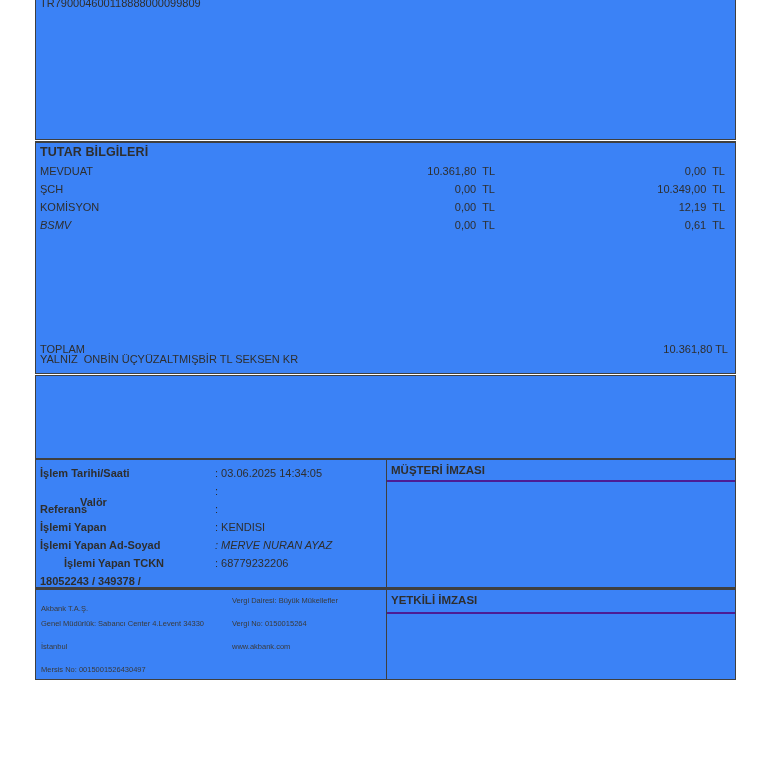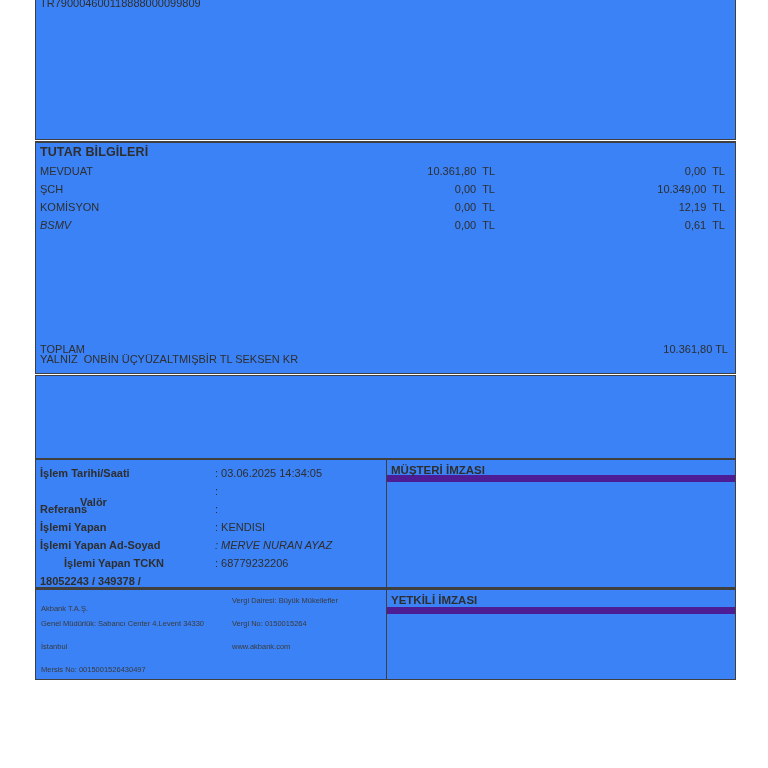--- a/index.html
+++ b/index.html
@@ -20,21 +20,21 @@
   .bold { font-weight:bold; }
   .title { font-size:12.5px; letter-spacing:0.1px; }
   .amt1 { right:240px; text-align:right; }
   .amt2 { right:10px;  text-align:right; }
   .total-val { right:7px; text-align:right; }
   .sig-cell {
     position:absolute; left:350px; top:0; width:349px; height:100%;
     border-left:1px solid #3f3f3f;
   }
   .sig-head {
-    height:22px; border-bottom:7px solid #4c1d95;
+    height:22px; border-bottom:2px solid #4c1d95;
     font-weight:bold; font-size:11.5px; padding:4px 4px 0 4px;
     white-space:pre;
   }
   .small { font-size:7.5px; line-height:9px; color:#3a3a3a; }
   .txn-label { left:4px; }
   .txn-value { left:179px; }
 </style>
 </head>
 <body>
 

